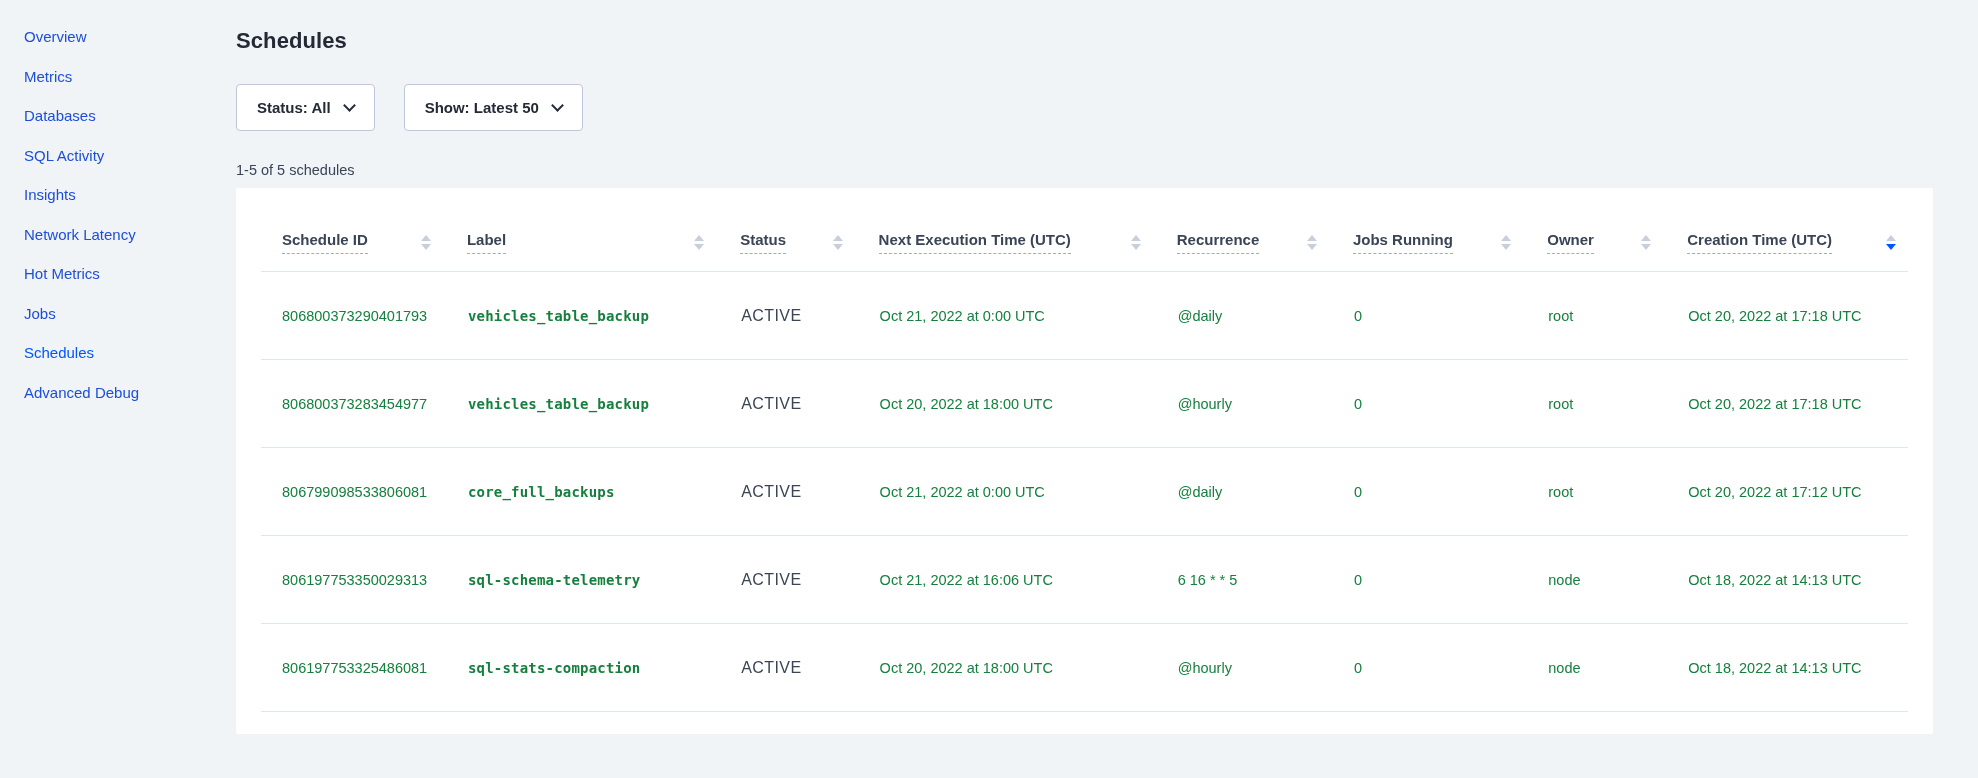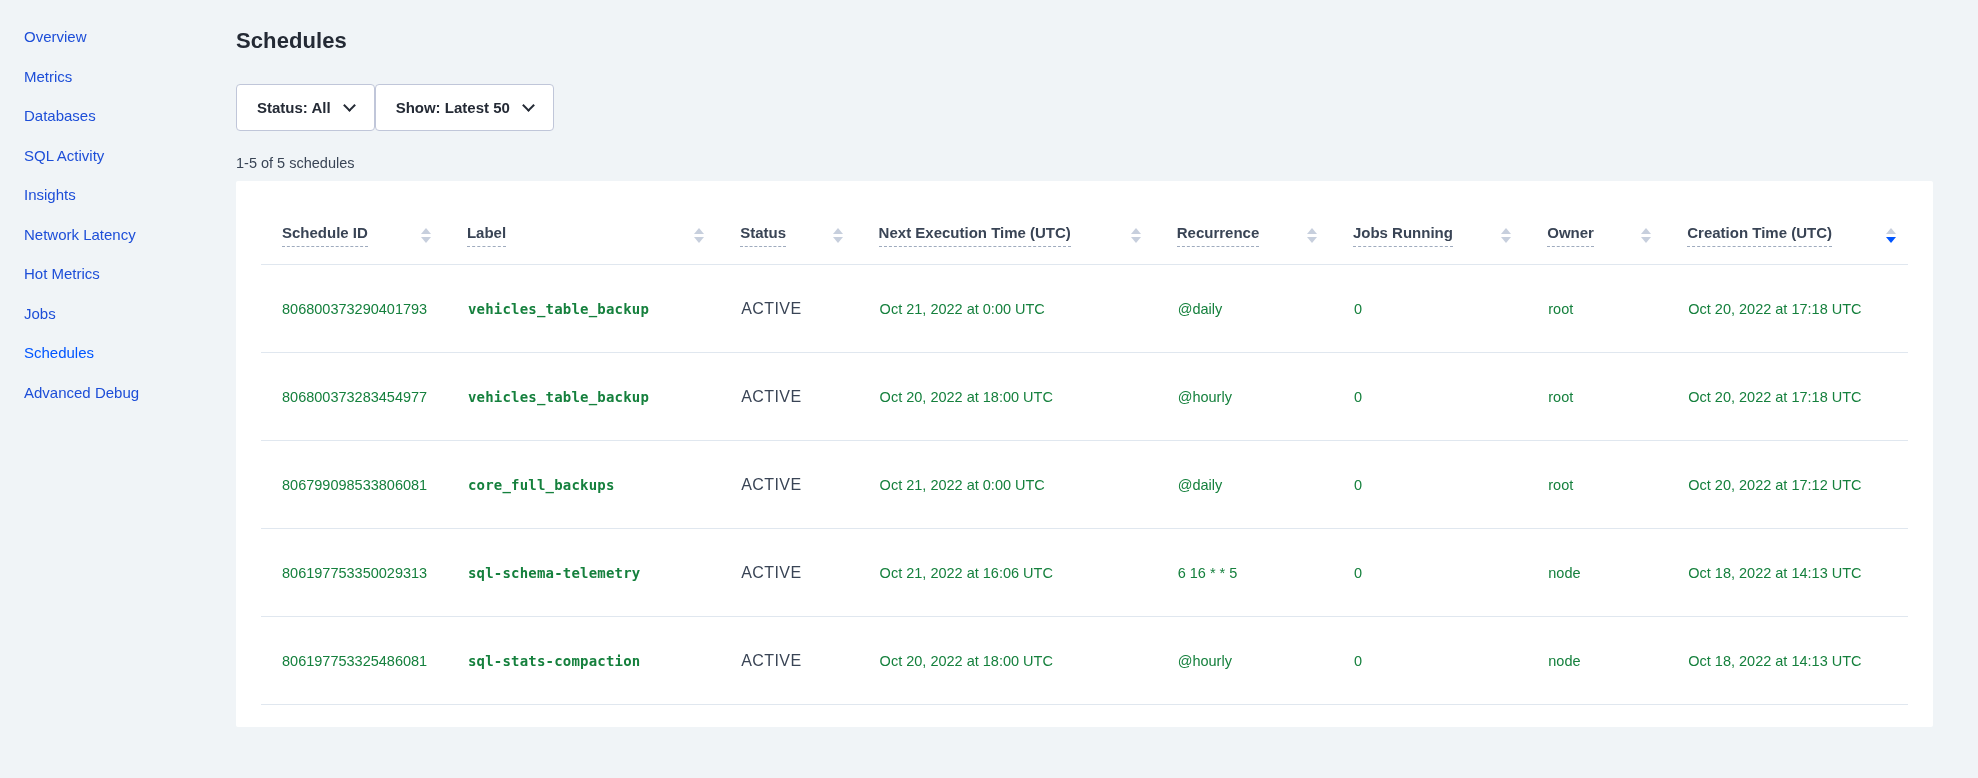--- a/index.html
+++ b/index.html
@@ -28,38 +28,38 @@
   }
   .nav-item.active { color: #0055ff; }
 
   
   .main { flex: 1; padding: 28px 45px 0 0; }
   .page-title {
     margin: 0; font-size: 22px; font-weight: 700;
     color: #242a35; letter-spacing: 0.1px;
   }
 
-  .filters { display: flex; gap: 0; margin-top: 30px; }
+  .filters { display: flex; gap: 29px; margin-top: 30px; }
   .dropdown-btn {
     display: inline-flex; align-items: center;
     height: 47px; padding: 0 20px;
     background: #ffffff;
     border: 1px solid #c0c6d9; border-radius: 4px;
     font-family: "Liberation Sans", sans-serif;
     font-size: 15px; font-weight: 700; color: #242a35;
     cursor: pointer;
   }
   .chev {
     width: 9px; height: 9px;
     border-right: 2px solid #242a35; border-bottom: 2px solid #242a35;
     transform: rotate(45deg);
     margin-left: 14px; margin-top: -5px;
   }
 
-  .result-count { margin-top: 24px; font-size: 14.5px; color: #394455; }
+  .result-count { margin-top: 31px; font-size: 14.5px; color: #394455; }
 
   
   .card {
     margin-top: 10px;
     background: #ffffff;
     padding: 0 25px 22px 25px;
     border-radius: 2px;
   }
   table { width: 100%; border-collapse: collapse; table-layout: fixed; }
   thead th {

